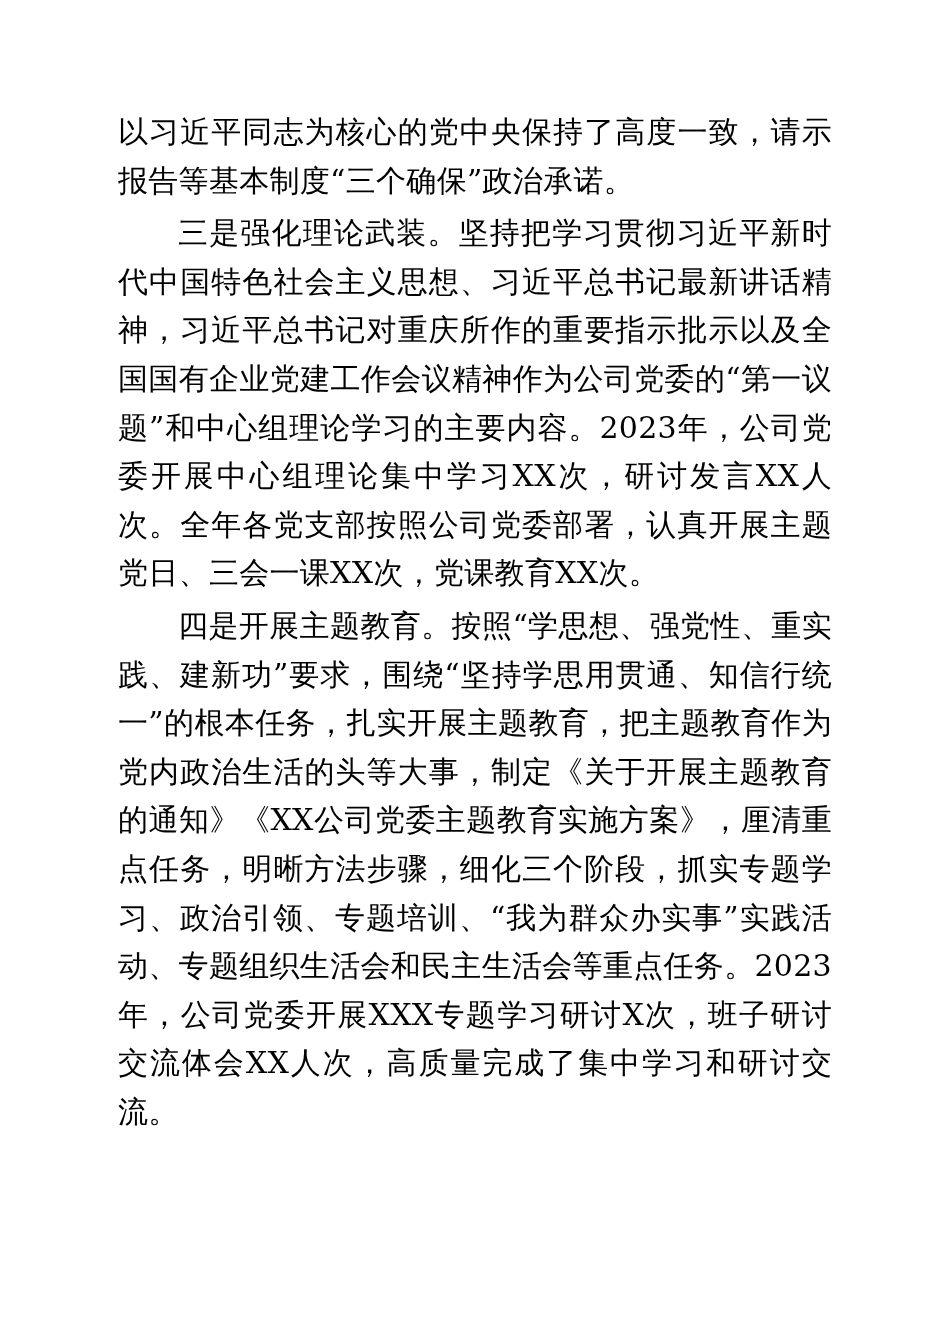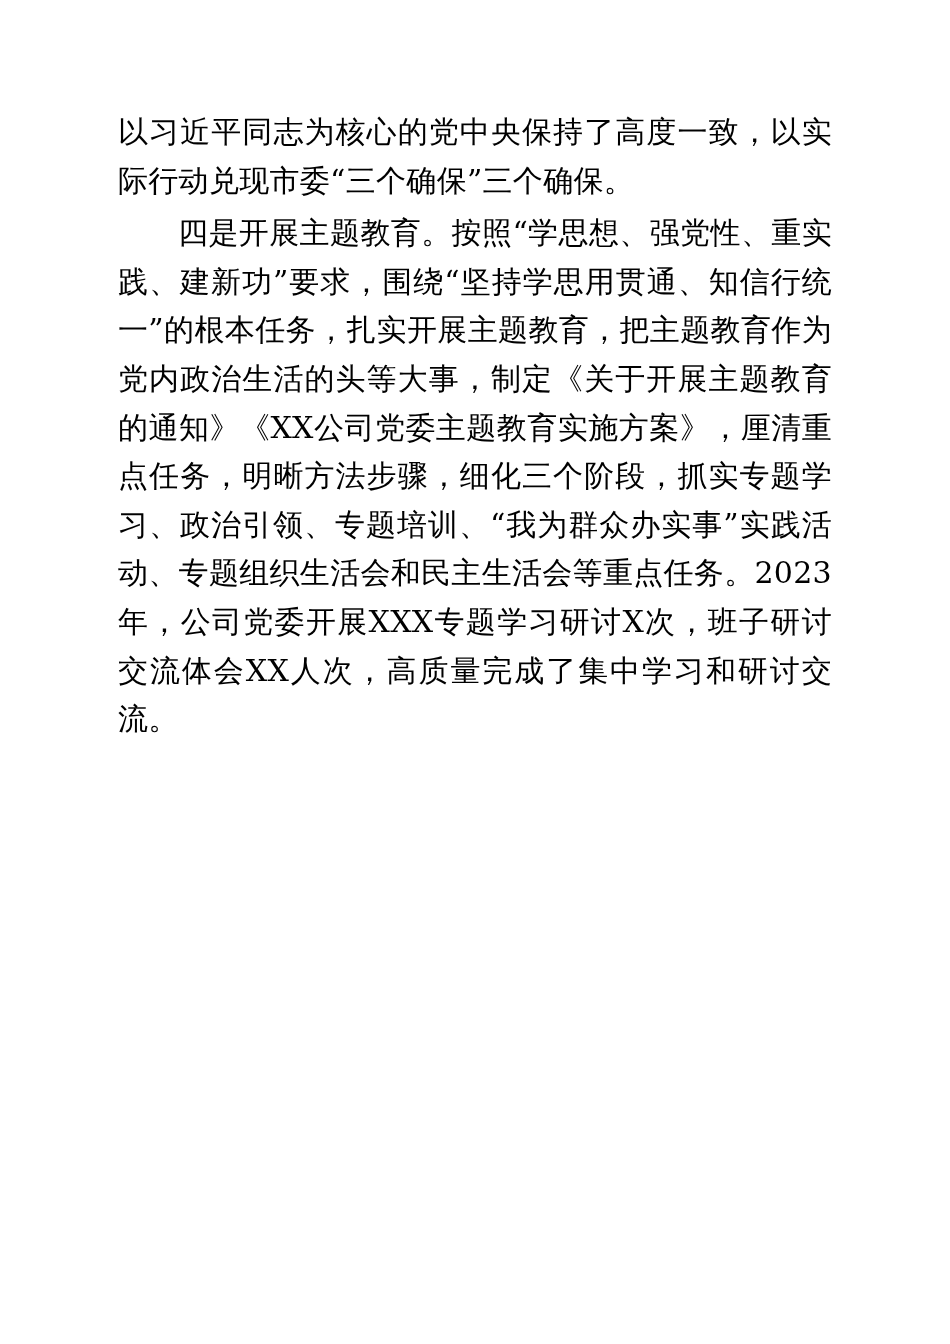--- a/index.html
+++ b/index.html
@@ -38,16 +38,17 @@
   }
   .para.first {
     text-indent: 0;
   }
 </style>
 </head>
 <body>
 
 <div class="page">
   <div class="doc-body">
-    <p class="para first">以习近平同志为核心的党中央保持了高度一致，以实际行动兑现市委“三个确保”三个确保。</p>
+    <p class="para first">以习近平同志为核心的党中央保持了高度一致，请示报告等基本制度“三个确保”政治承诺。</p>
+    <p class="para indent">三是强化理论武装。坚持把学习贯彻习近平新时代中国特色社会主义思想、习近平总书记最新讲话精神，习近平总书记对重庆所作的重要指示批示以及全国国有企业党建工作会议精神作为公司党委的“第一议题”和中心组理论学习的主要内容。2023年，公司党委开展中心组理论集中学习XX次，研讨发言XX人次。全年各党支部按照公司党委部署，认真开展主题党日、三会一课XX次，党课教育XX次。</p>
     <p class="para indent">四是开展主题教育。按照“学思想、强党性、重实践、建新功”要求，围绕“坚持学思用贯通、知信行统一”的根本任务，扎实开展主题教育，把主题教育作为党内政治生活的头等大事，制定《关于开展主题教育的通知》《XX公司党委主题教育实施方案》，厘清重点任务，明晰方法步骤，细化三个阶段，抓实专题学习、政治引领、专题培训、“我为群众办实事”实践活动、专题组织生活会和民主生活会等重点任务。2023年，公司党委开展XXX专题学习研讨X次，班子研讨交流体会XX人次，高质量完成了集中学习和研讨交流。</p>
   </div>
 </div>
 
 </body></html>

